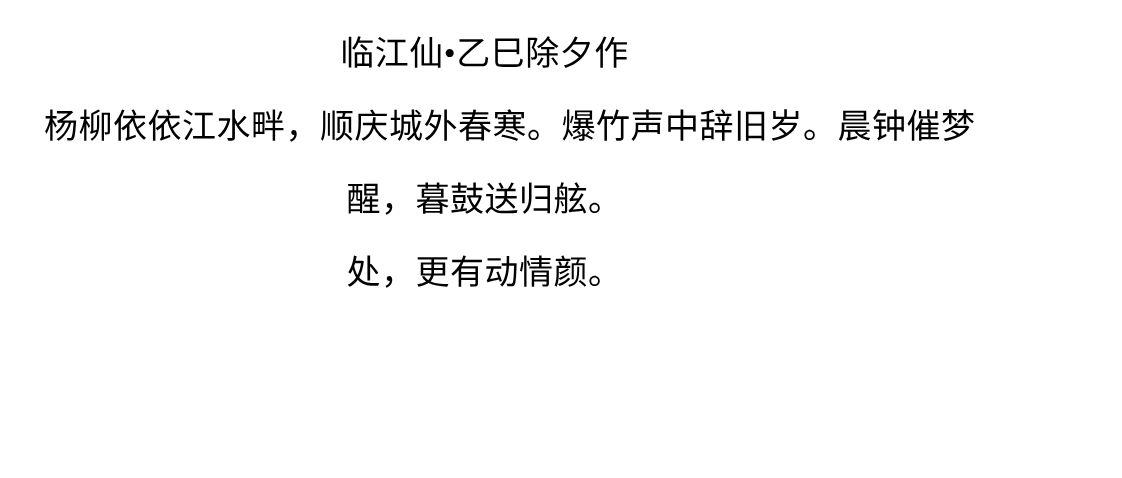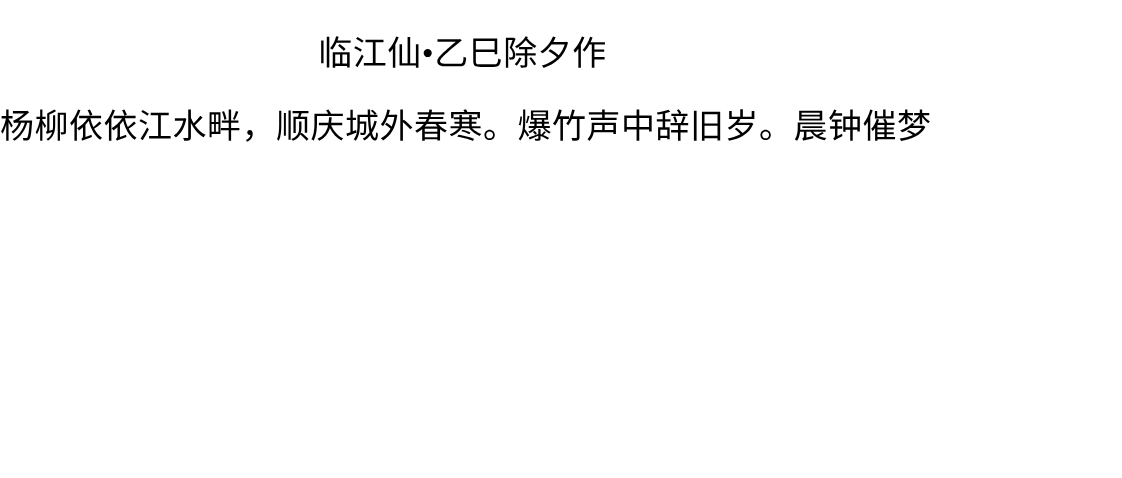--- a/index.html
+++ b/index.html
@@ -14,33 +14,36 @@
   .page {
     width: 925px;
     height: 478px;
     box-sizing: border-box;
     padding-top: 17px;
     text-align: center;
     font-family: "Liberation Serif", "DejaVu Serif", serif;
     font-size: 34px;
     font-weight: normal;
     letter-spacing: 0.5px;
+    padding-left: 44px;
   }
   .line {
     margin: 0;
     padding: 0;
     line-height: 73px;
     white-space: nowrap;
     font-size: 34px;
     font-weight: normal;
   }
 </style>
 </head>
 <body style="background: rgb(255, 255, 255);">
 
 <div class="page" style="color: rgb(0, 0, 0);">
   <h1 class="line">临江仙•乙巳除夕作</h1>
   <div>
     <p class="line">杨柳依依江水畔，顺庆城外春寒。爆竹声中辞旧岁。晨钟催梦</p>
+    <p class="line">醒，暮鼓送归舷。</p>
   </div>
   <div>
+    <p class="line">处，更有动情颜。</p>
   </div>
 </div>
 
 </body></html>

